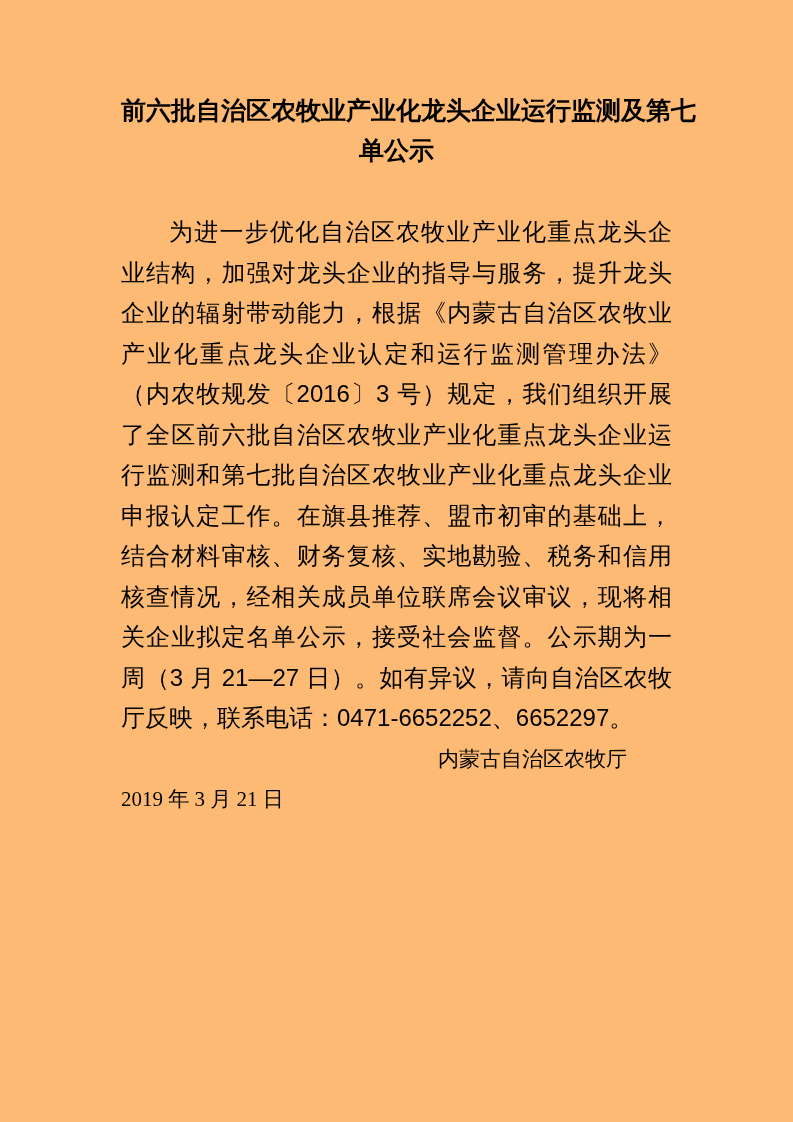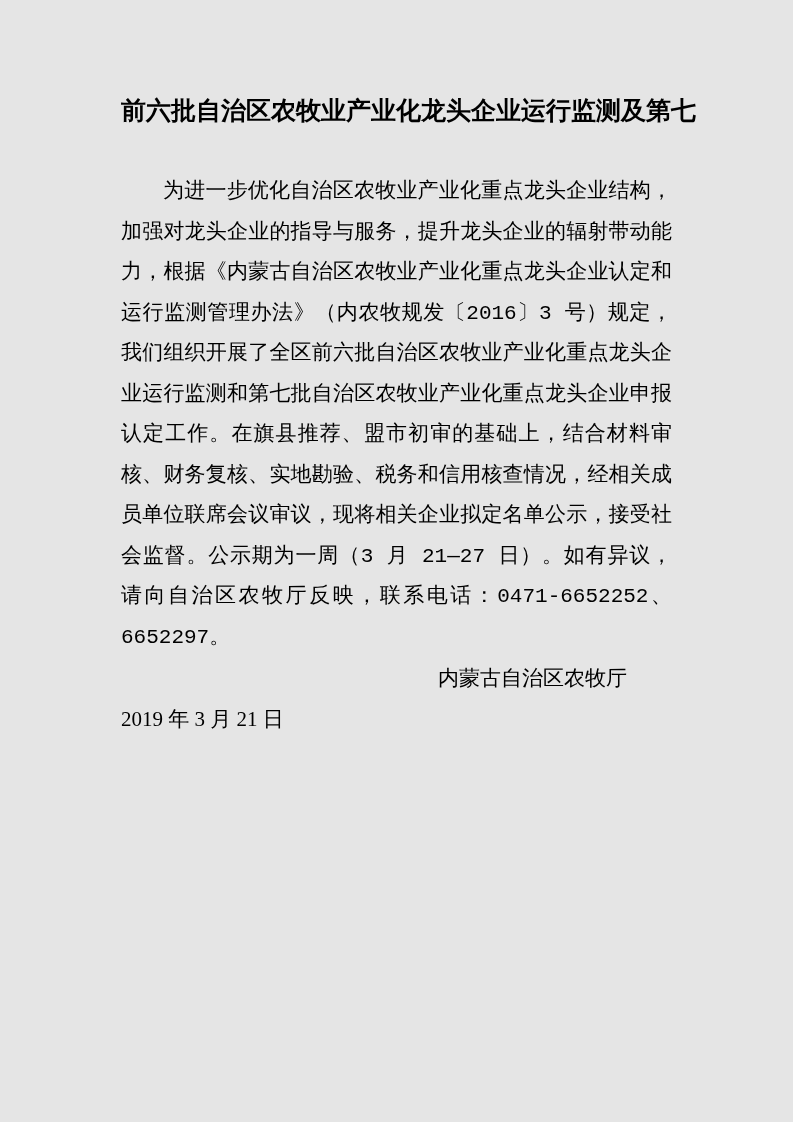--- a/index.html
+++ b/index.html
@@ -4,21 +4,21 @@
 <style>
   html, body {
     margin: 0;
     padding: 0;
     background: #ffffff;
   }
   .page {
     position: relative;
     width: 793px;
     height: 1122px;
-    background: #e5e5e5;
+    background: #fdba74;
     color: #000000;
     box-sizing: border-box;
     padding: 90px 121px 0 121px;
     overflow: hidden;
     margin: 0 auto;
   }
   .doc-title {
     margin: 0;
     font-family: "Liberation Sans", "DejaVu Sans", sans-serif;
     font-weight: bold;
@@ -27,22 +27,22 @@
     text-align: center;
     color: #000000;
     letter-spacing: 0;
   }
   .doc-title .title-line {
     display: block;
     white-space: nowrap;
   }
   .doc-body {
     margin: 42px 0 0 0;
-    font-family: Liberation Mono, monospace;
-    font-size: 21px;
+    font-family: Liberation Sans, sans-serif;
+    font-size: 24px;
     line-height: 40.5px;
     text-align: justify;
     text-justify: inter-ideograph;
     text-indent: 2em;
     color: #000000;
   }
   .sig-org {
     font-family: "Liberation Serif", "DejaVu Serif", serif;
     font-size: 21px;
     line-height: 40.5px;
@@ -60,20 +60,21 @@
     color: #000000;
     white-space: nowrap;
   }
 </style>
 </head>
 <body>
 
 <div class="page">
   <h1 class="doc-title">
     <span class="title-line">前六批自治区农牧业产业化龙头企业运行监测及第七</span>
+    <span class="title-line">单公示</span>
   </h1>
 
   <p class="doc-body">为进一步优化自治区农牧业产业化重点龙头企业结构，加强对龙头企业的指导与服务，提升龙头企业的辐射带动能力，根据《内蒙古自治区农牧业产业化重点龙头企业认定和运行监测管理办法》（内农牧规发〔2016〕3 号）规定，我们组织开展了全区前六批自治区农牧业产业化重点龙头企业运行监测和第七批自治区农牧业产业化重点龙头企业申报认定工作。在旗县推荐、盟市初审的基础上，结合材料审核、财务复核、实地勘验、税务和信用核查情况，经相关成员单位联席会议审议，现将相关企业拟定名单公示，接受社会监督。公示期为一周（3 月 21—27 日）。如有异议，请向自治区农牧厅反映，联系电话：0471-6652252、6652297。</p>
 
   <div class="sig-org">内蒙古自治区农牧厅</div>
 
   <div class="sig-date">2019 年 3 月 21 日</div>
 </div>
 
 </body></html>

